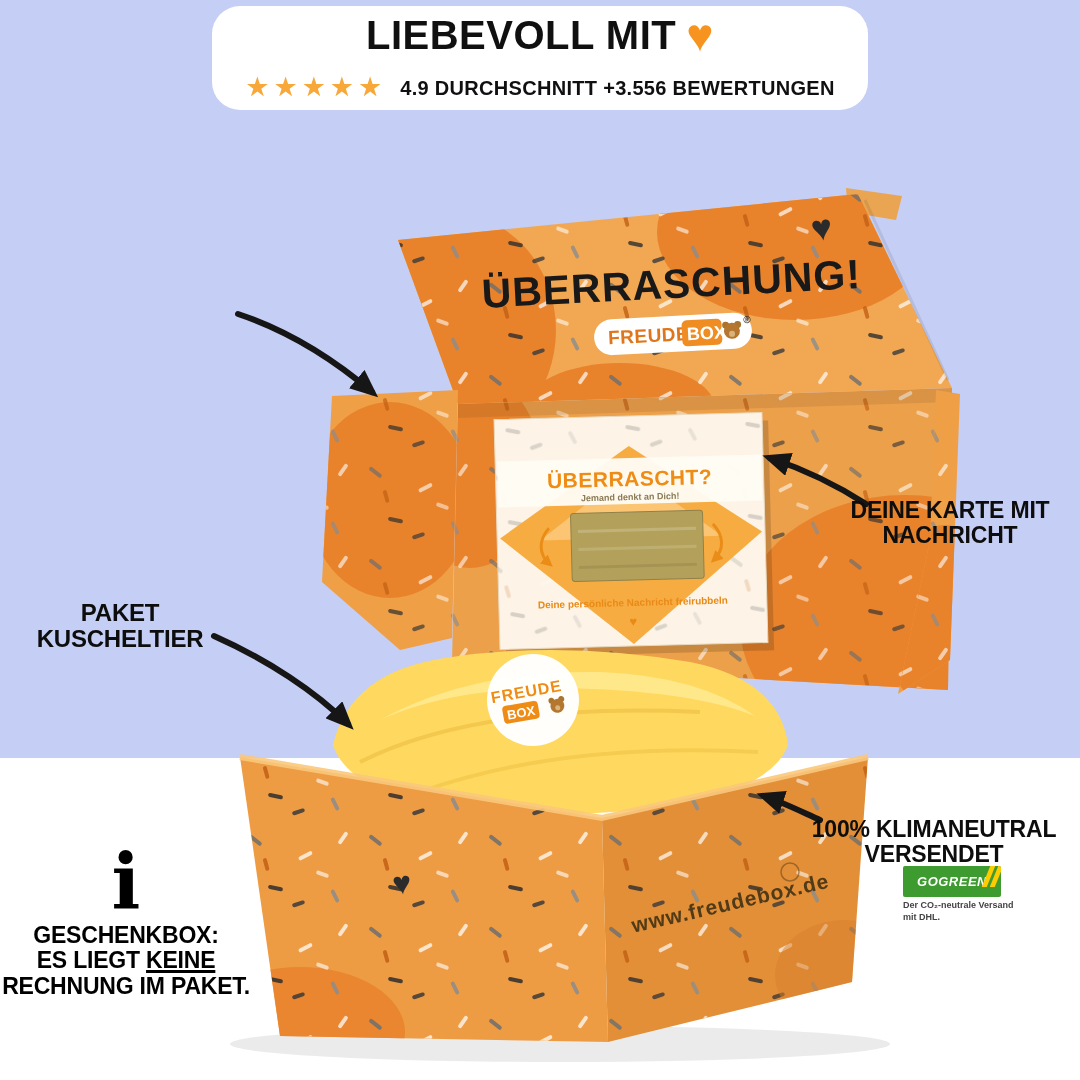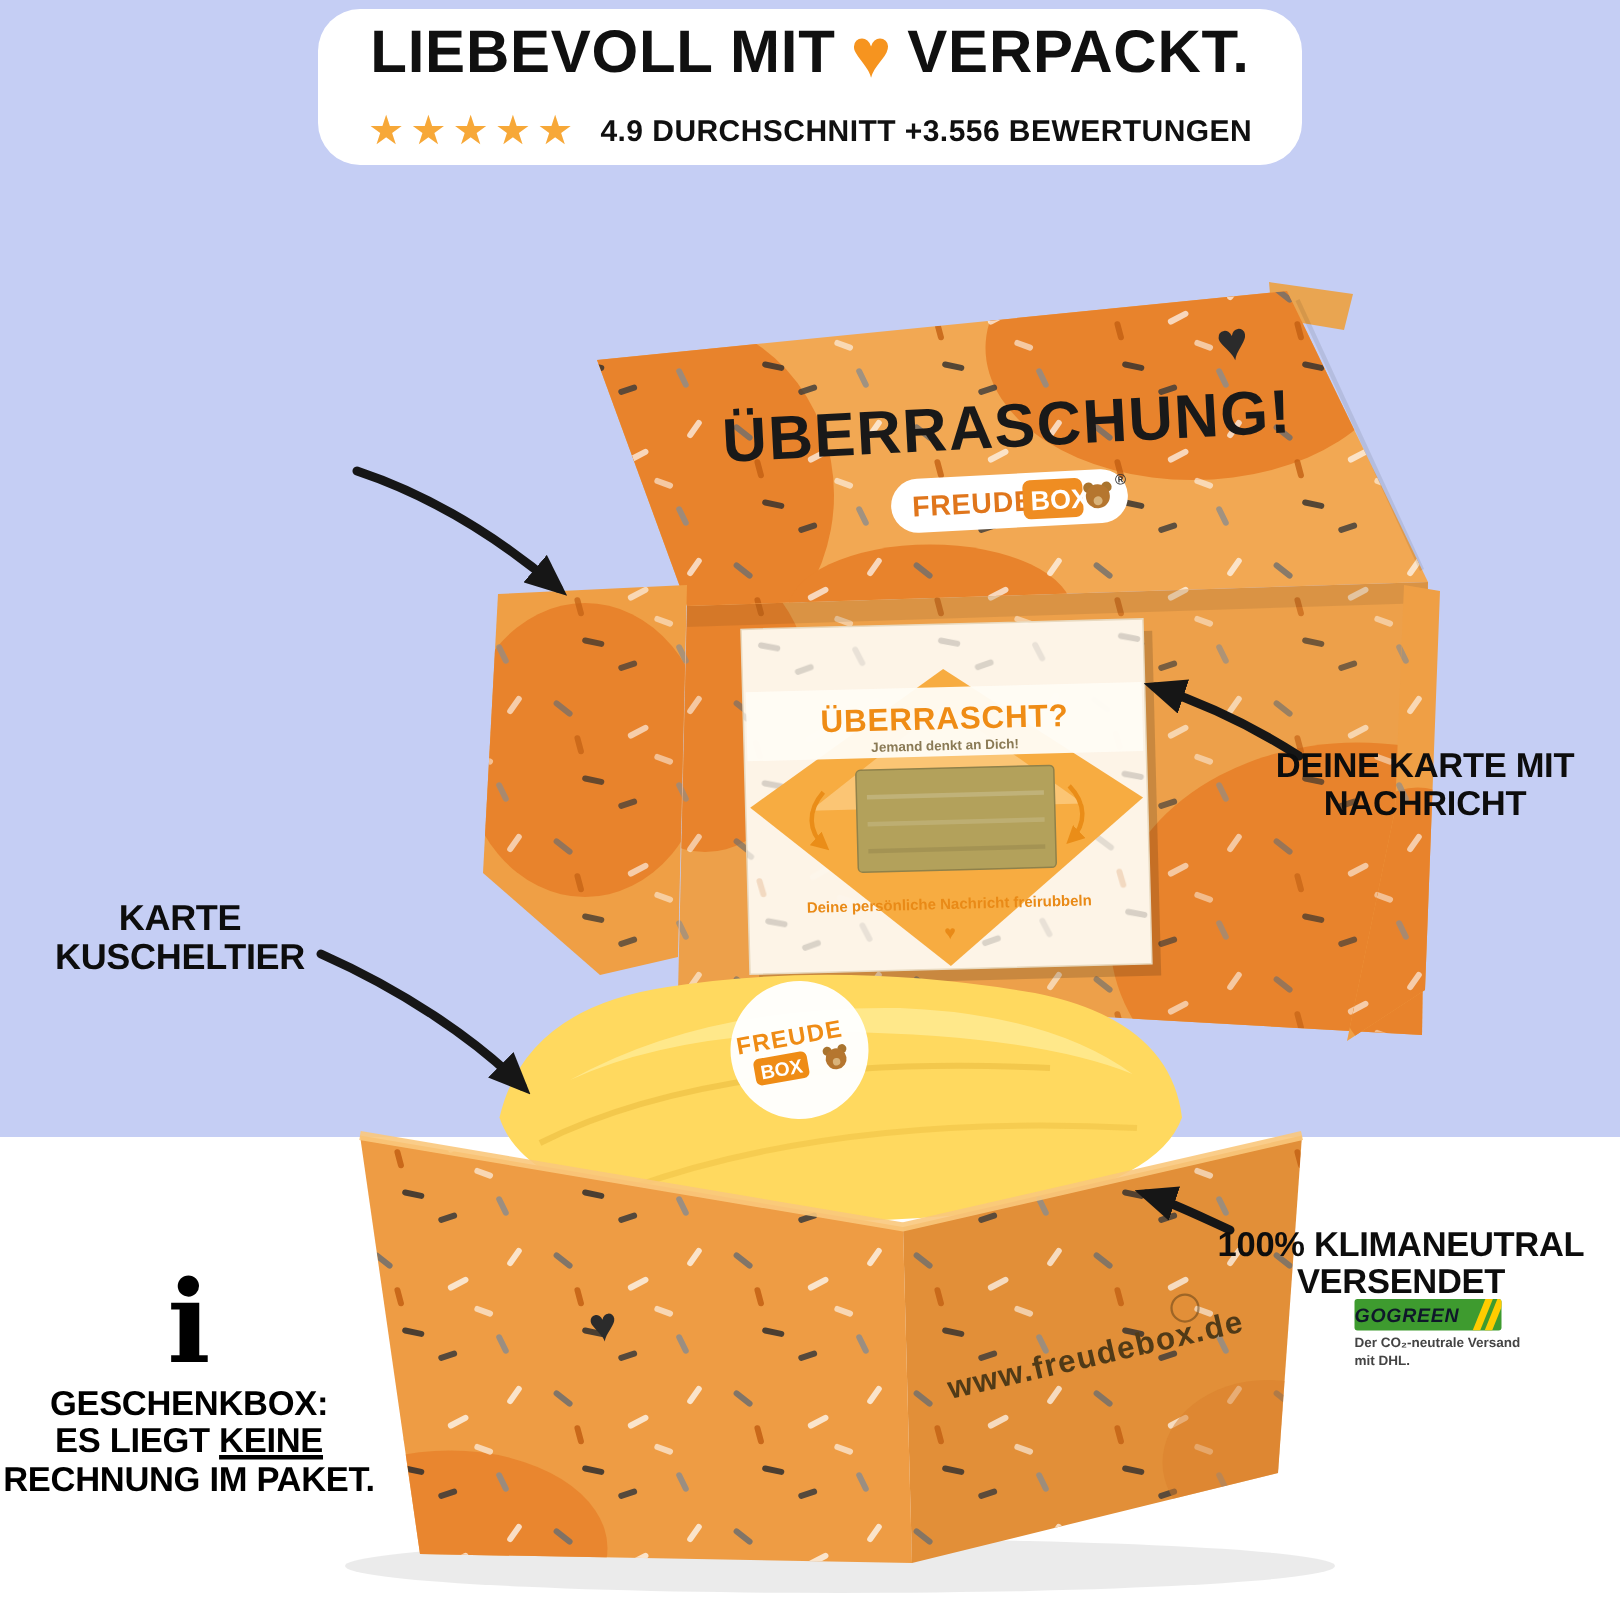--- a/index.html
+++ b/index.html
@@ -21,23 +21,23 @@
 
   .callout{position:absolute;z-index:3;text-align:center;color:#0D0D0D;font-weight:800;
            font-size:24px;line-height:1.1;letter-spacing:-.2px;}
   .callout div{white-space:nowrap;}
   .co-premium{left:16px;top:284px;width:224px;}
   .co-card{left:826px;top:498px;width:248px;font-size:23px;}
   .co-plush{left:30px;top:600px;width:180px;}
   .co-climate{left:788px;top:817px;width:292px;font-size:23px;}
 
   .gogreen{position:absolute;left:903px;top:866px;z-index:3;width:170px;text-align:left;}
-  .gogreen-logo{display:flex;align-items:center;gap:0;
-                width:98px;height:21px;background:#3E9B2F;border-radius:2px;
-                color:#0f172a;font-style:italic;font-weight:800;font-size:13px;
+  .gogreen-logo{display:flex;align-items:center;justify-content:center;gap:0;
+                width:98px;height:31px;background:#3E9B2F;border-radius:2px;
+                color:#ffffff;font-style:italic;font-weight:800;font-size:13px;
                 letter-spacing:.5px;position:relative;overflow:hidden;}
   .gg-stripe{position:absolute;top:0;width:5px;height:21px;background:#FFCC00;transform:skewX(-22deg);}
   .gg-s1{right:10px;} .gg-s2{right:2px;}
   .gogreen-sub{margin-top:3px;font-size:9px;font-weight:700;color:#444444;line-height:1.3;}
 
   .note{position:absolute;left:2px;top:850px;width:248px;z-index:3;text-align:center;color:#000;}
   .note-icon{font-family:"DejaVu Serif",serif;font-weight:700;font-size:76px;line-height:.85;margin-bottom:8px;}
   .note-line{font-size:23px;font-weight:800;line-height:1.12;letter-spacing:-.2px;white-space:nowrap;}
   .u{text-decoration:underline;text-decoration-thickness:3px;text-underline-offset:2px;}
 </style>
@@ -208,36 +208,35 @@
       <path d="M866,504 C832,482 800,468 770,458" marker-end="url(#ah)"></path>
       <path d="M214,636 C268,660 316,692 348,724" marker-end="url(#ah)"></path>
       <path d="M820,820 C798,810 782,802 764,796" marker-end="url(#ah)"></path>
     </g>
   </svg>
 
   <div class="banner">
     <div class="banner-title">
       <span>LIEBEVOLL MIT</span>
       <span class="banner-heart">♥</span>
-      <span>VERPACKT.</span>
     </div>
     <div class="banner-rating">
       <span class="banner-stars">★★★★★</span>
       <span class="banner-rating-text">4.9 DURCHSCHNITT +3.556 BEWERTUNGEN</span>
     </div>
   </div>
 
 
   <div class="callout co-card">
     <div>DEINE KARTE MIT</div>
     <div>NACHRICHT</div>
   </div>
 
   <div class="callout co-plush">
-    <div>KARTE</div>
+    <div>PAKET</div>
     <div>KUSCHELTIER</div>
   </div>
 
   <div class="callout co-climate">
     <div>100% KLIMANEUTRAL</div>
     <div>VERSENDET</div>
   </div>
 
   <div class="gogreen">
     <div class="gogreen-logo">

